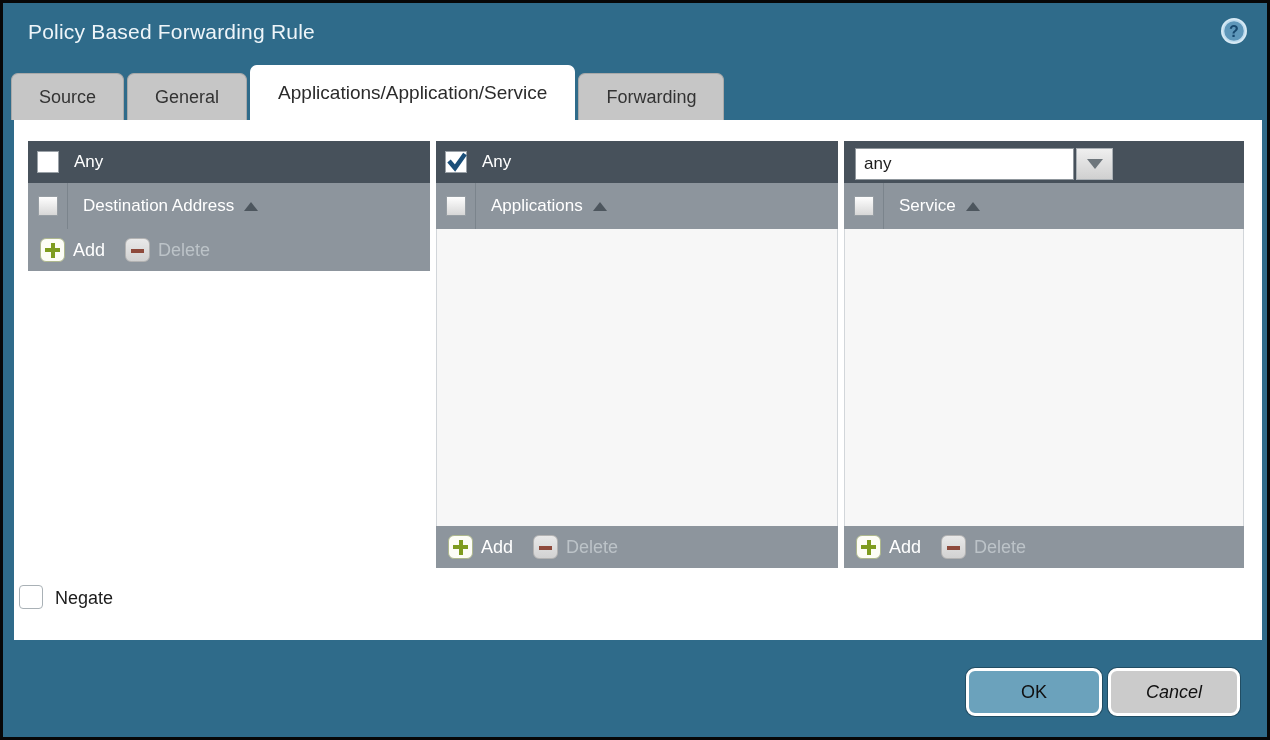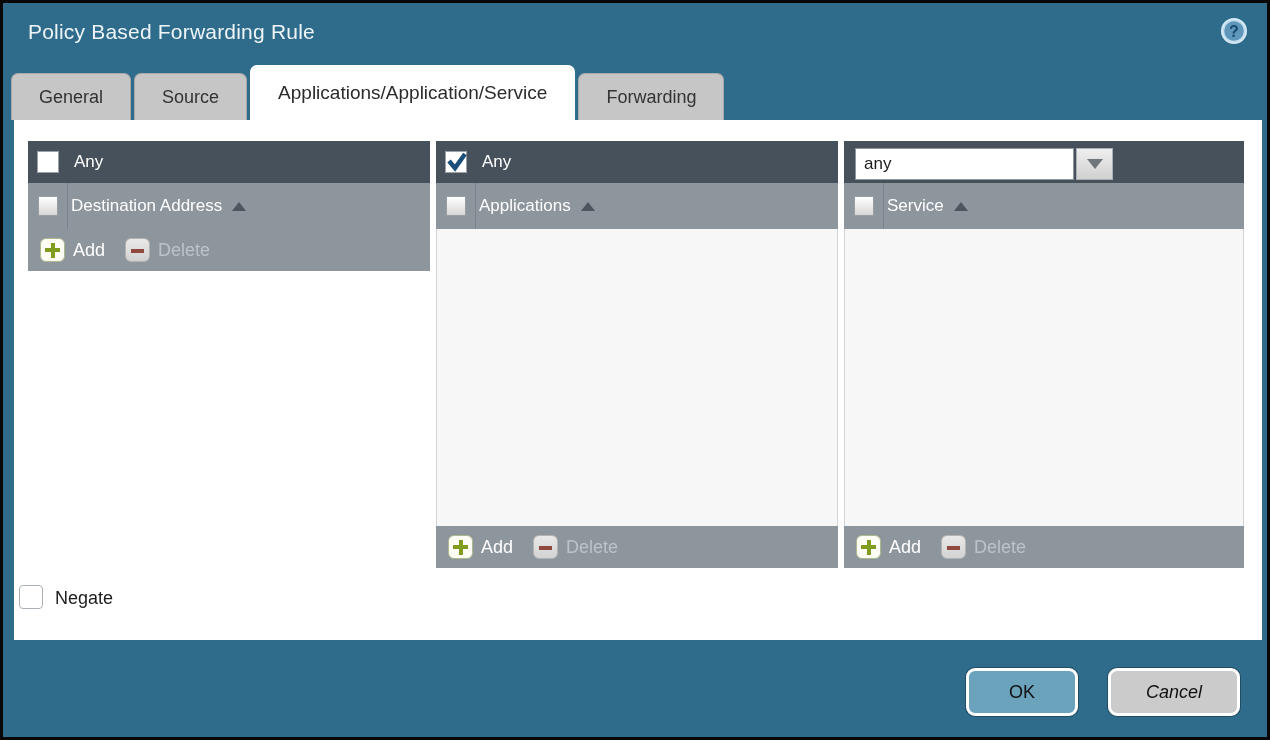--- a/index.html
+++ b/index.html
@@ -50,21 +50,21 @@
     height:42px; background:#47515b; display:flex; align-items:center;
     padding-left:9px; flex:0 0 auto;
   }
   .anybar .lbl{ color:#ffffff; font-size:17px; margin-left:15px; }
 
   .thead{
     height:46px; background:#8d959d; display:flex; align-items:center; flex:0 0 auto;
   }
   .cbcell{ width:39px; display:flex; justify-content:center; align-items:center; align-self:stretch; }
   .vsep{ width:1px; align-self:stretch; background:#7b848c; }
-  .thead .lbl{ color:#ffffff; font-size:17px; margin-left:3px; }
+  .thead .lbl{ color:#ffffff; font-size:17px; margin-left:15px; }
 
   .list{
     flex:1 1 auto; background:#f7f7f7;
     border-left:1px solid #d2d6da; border-right:1px solid #d2d6da;
     overflow:hidden;
   }
   .row{ height:44px; background:#ffffff; display:flex; align-items:center; }
   .row .cbcell{ width:39px; }
   .item-sel{
     margin-left:11px; height:32px; background:#ef8a00;
@@ -113,42 +113,42 @@
   .negate .box{ width:24px; height:24px; background:#ffffff; border:1px solid #a9b1b6; border-radius:4px; }
   .negate .lbl{ font-size:18px; color:#1c1c1c; margin-left:12px; }
 
   
   .btn-ok,.btn-cancel{
     position:absolute; top:665px; height:48px; border-radius:9px;
     border:3px solid #ffffff; box-shadow:0 0 0 1px rgba(0,0,0,.28);
     display:flex; align-items:center; justify-content:center;
     font-size:18px; color:#101010; cursor:pointer;
   }
-  .btn-ok{ left:963px; width:112px; background:#6ba2bc; }
+  .btn-ok{ left:963px; width:136px; background:#6ba2bc; }
   .btn-cancel{ left:1105px; width:132px; background:#cbcbcb;font-style:italic; }
 </style>
 </head>
 <body>
 
 <div class="dialog">
 
   <div class="title">Policy Based Forwarding Rule</div>
 
   <div class="help">
     <svg width="28" height="28" viewBox="0 0 28 28">
       <circle cx="14" cy="14" r="13" fill="#d8eaf5"></circle>
       <circle cx="14" cy="14" r="10.5" fill="#5e97ba"></circle>
       <circle cx="14" cy="14" r="10.5" fill="none" stroke="#bfdcee" stroke-width="1.5"></circle>
       <text x="14" y="19.5" text-anchor="middle" font-size="16" font-weight="bold" fill="#17486e" font-family="Liberation Sans, sans-serif">?</text>
     </svg>
   </div>
 
   <div class="tabbar">
+    <div class="tab">Source</div>
     <div class="tab">General</div>
-    <div class="tab">Source</div>
     <div class="tab active">Applications/Application/Service</div>
     <div class="tab">Forwarding</div>
   </div>
 
   <div class="content">
     <div class="columns">
 
       <div class="col">
         <div class="anybar">
           <span class="cb"></span>

